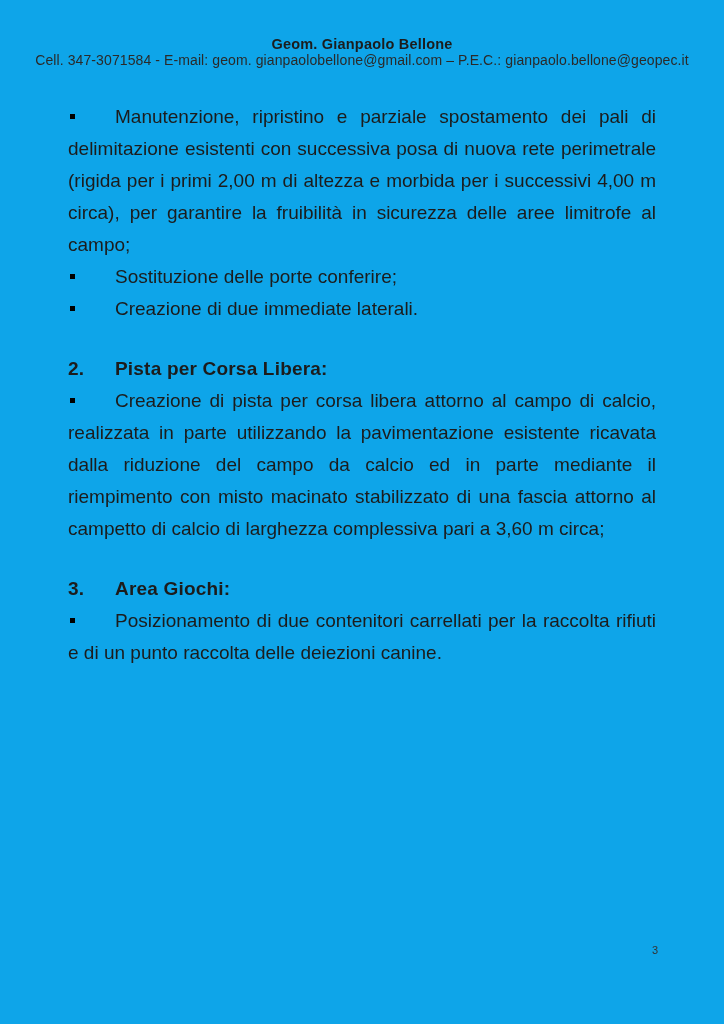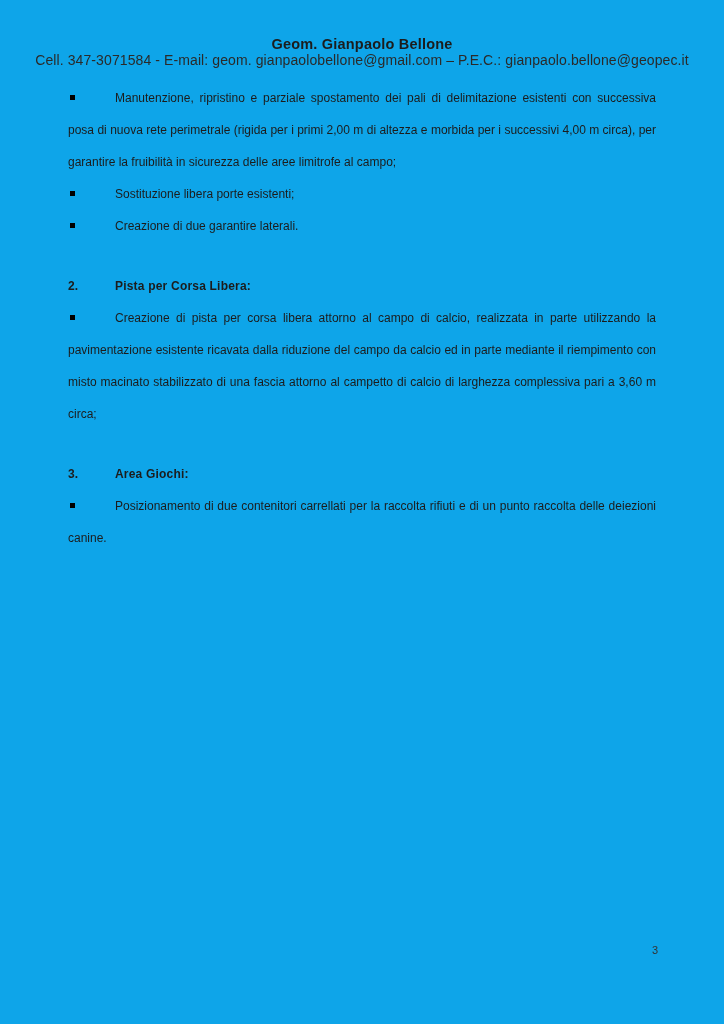--- a/index.html
+++ b/index.html
@@ -19,22 +19,22 @@
     letter-spacing: 0.2px;
     line-height: 17px;
   }
   .doc-contact {
     font-size: 14px;
     line-height: 14px;
     color: #2a2a2a;
     letter-spacing: 0.1px;
   }
   .doc-body {
-    margin: 15px 68px 0 68px; 
-    font-size: 12px;
+    margin: 34px 68px 0 68px; 
+    font-size: 19px;
   }
   .item {
     position: relative;
     line-height: 32px;
     text-indent: 47px;
     text-align: justify;
     text-justify: inter-word;
   }
   .bullet-sq {
     position: absolute;
@@ -74,31 +74,31 @@
 
   <div class="doc-body">
 
     <div class="item">
       <span class="bullet-sq"></span>
       <span>Manutenzione, ripristino e parziale spostamento dei pali di delimitazione esistenti con successiva posa di nuova rete perimetrale (rigida per i primi 2,00 m di altezza e morbida per i successivi 4,00 m circa), per garantire la fruibilità in sicurezza delle aree limitrofe al campo;</span>
     </div>
 
     <div class="item">
       <span class="bullet-sq"></span>
-      <span>Sostituzione libera porte esistenti;</span>
+      <span>Sostituzione delle porte conferire;</span>
     </div>
 
     <div class="item">
       <span class="bullet-sq"></span>
     </div>
 
 
     <div class="item">
       <span class="bullet-sq"></span>
-      <span>Creazione di due garantire laterali.</span>
+      <span>Creazione di due immediate laterali.</span>
     </div>
 
     <div class="heading">
       <span class="num">2.</span>
       <span>Pista per Corsa Libera:</span>
     </div>
 
     <div class="item">
       <span class="bullet-sq"></span>
       <span>Creazione di pista per corsa libera attorno al campo di calcio, realizzata in parte utilizzando la pavimentazione esistente ricavata dalla riduzione del campo da calcio ed in parte mediante il riempimento con misto macinato stabilizzato di una fascia attorno al campetto di calcio di larghezza complessiva pari a 3,60 m circa;</span>

